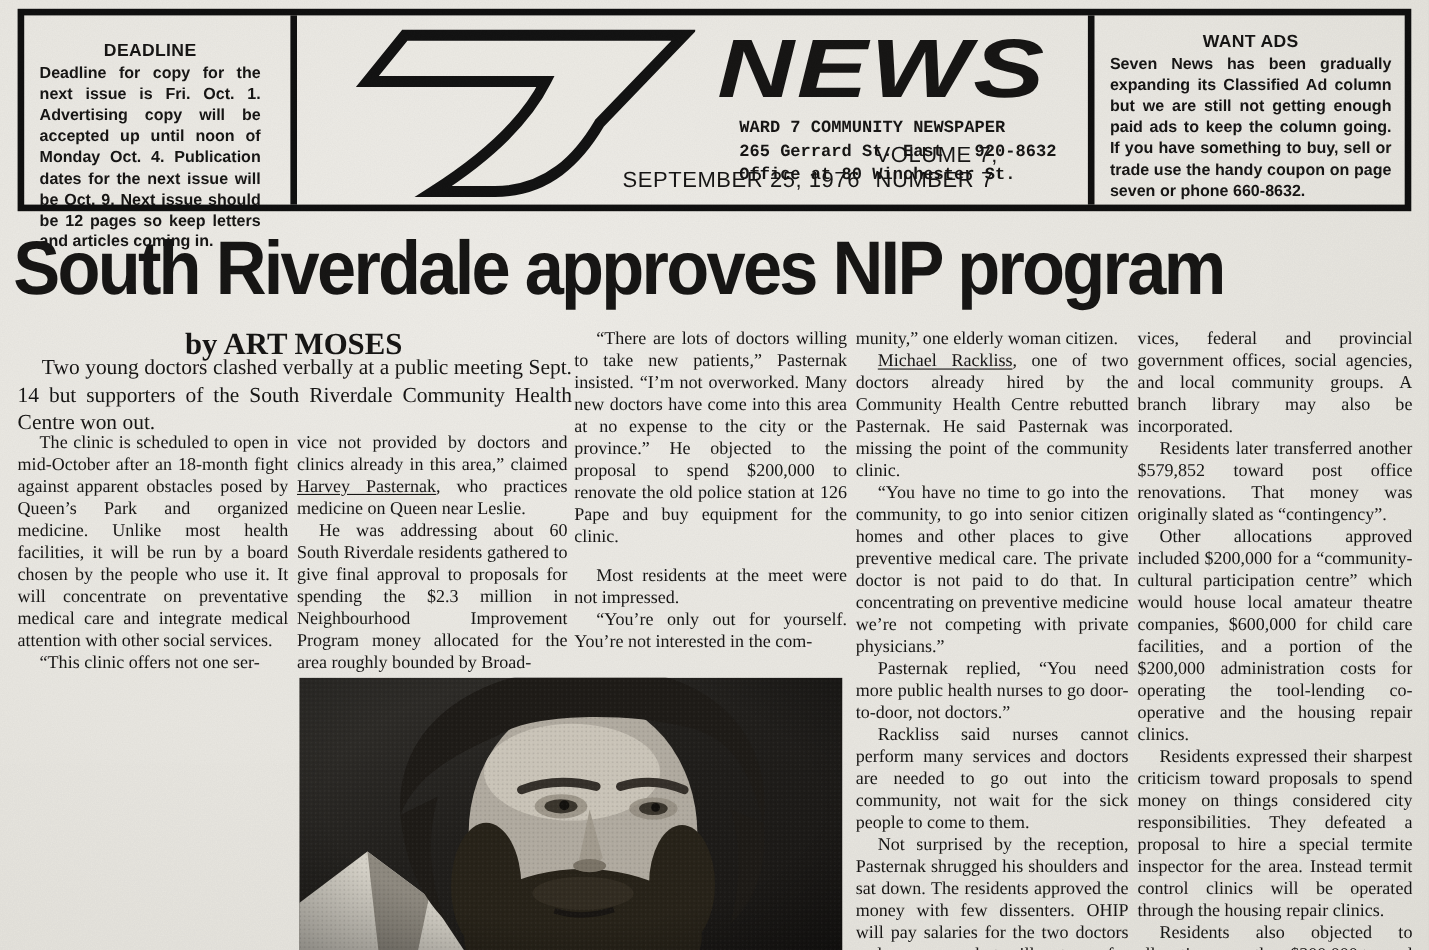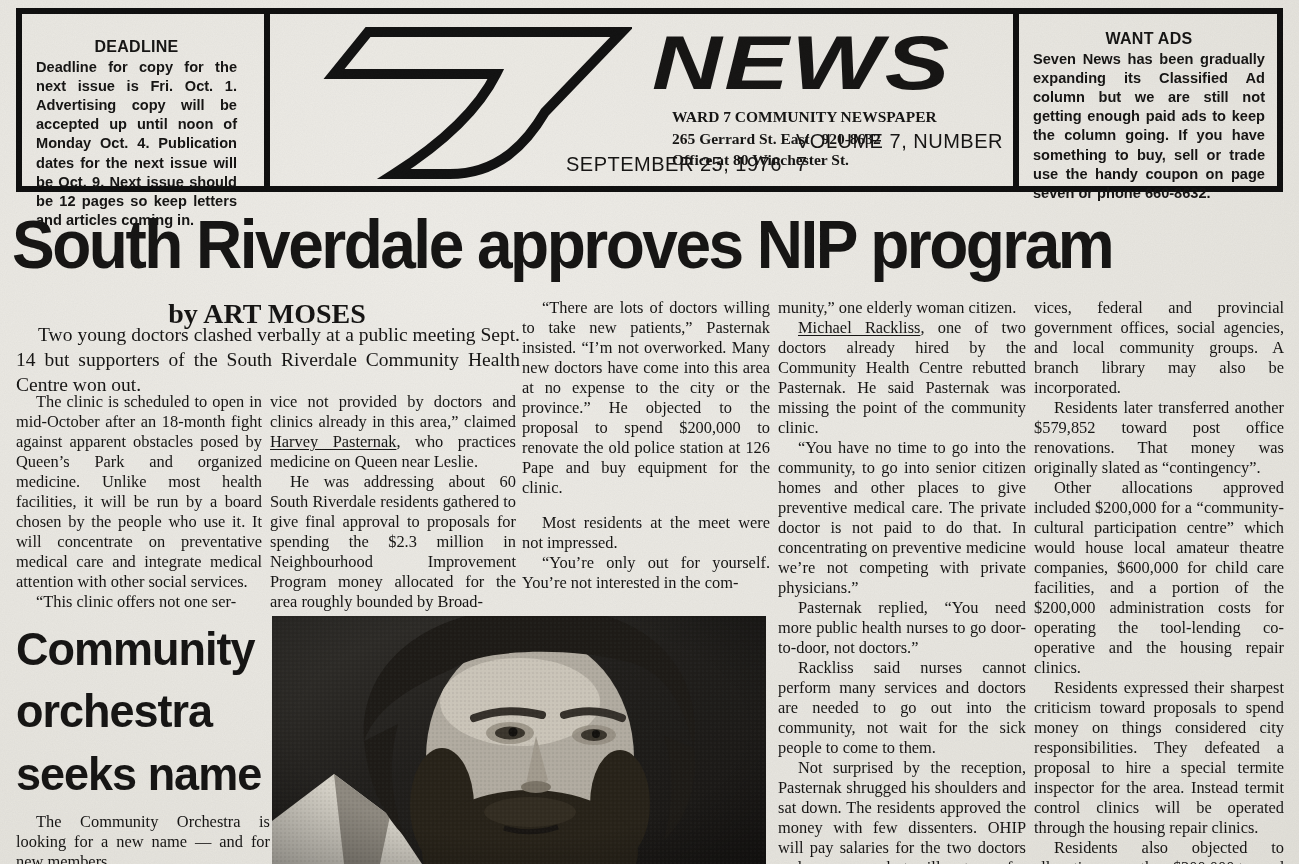--- a/index.html
+++ b/index.html
@@ -6,29 +6,29 @@
   .page{
     position:relative;width:1299px;height:864px;overflow:hidden;
     background:radial-gradient(ellipse at 35% 30%, #efede8 0%, #e9e7e1 55%, #e2e0d9 100%);
     font-family:"Liberation Serif", serif;color:#151413;
   }
   
   .banner{position:absolute;left:16px;top:8px;width:1267px;height:184px;
     border:6px solid #0e0e0e;display:flex;box-sizing:border-box;background:transparent;}
   .side-box{box-sizing:border-box;font-family:"Liberation Sans",sans-serif;}
   .box-left{width:248px;border-right:6px solid #0e0e0e;padding:24px 27px 6px 14px;}
-  .box-right{width:264px;border-left:6px solid #0e0e0e;padding:16px 12px 6px 14px;}
+  .box-right{width:288px;border-left:6px solid #0e0e0e;padding:16px 12px 6px 14px;}
   .box-title{font-weight:bold;font-size:16px;text-align:center;letter-spacing:.3px;margin-bottom:2px;}
   .box-body{font-weight:bold;font-size:14.6px;line-height:1.31;text-align:justify;}
   .masthead{flex:1;position:relative;}
   .logo7{position:absolute;left:18px;top:8px;}
   .logo-news{position:absolute;left:382px;top:12px;font-family:"Liberation Sans",sans-serif;
     font-weight:bold;font-style:italic;font-size:82px;line-height:1;letter-spacing:2px;
     transform:scaleX(1.18) scaleY(0.92);transform-origin:left top;}
-  .mast-info{position:absolute;left:402px;top:92px;font-family:Liberation Serif, serif;
+  .mast-info{position:absolute;left:402px;top:92px;font-family:Liberation Mono, monospace;
     font-weight:bold;font-size:15.5px;line-height:1.4;}
   .mast-dateline{position:absolute;left:0;bottom:10px;width:100%;
     font-family:"Liberation Sans",sans-serif;font-size:20px;letter-spacing:.5px;}
   .mast-date{position:absolute;left:296px;bottom:0;}
   .mast-issue{position:absolute;left:526px;bottom:0;}
   
   .headline{position:absolute;left:12px;top:204px;width:1280px;
     font-family:"Liberation Sans",sans-serif;font-weight:bold;font-size:64px;
     letter-spacing:-2.5px;white-space:nowrap;transform:scaleY(1.08);transform-origin:left top;}
   
@@ -128,31 +128,20 @@
   </div>
 
   <div class="article-col col5">
     <p style="text-indent:0;">vices, federal and provincial government offices, social agencies, and local community groups. A branch library may also be incorporated.</p>
     <p>Residents later transferred another $579,852 toward post office renovations. That money was originally slated as “contingency”.</p>
     <p>Other allocations approved included $200,000 for a “community-cultural participation centre” which would house local amateur theatre companies, $600,000 for child care facilities, and a portion of the $200,000 administration costs for operating the tool-lending co-operative and the housing repair clinics.</p>
     <p>Residents expressed their sharpest criticism toward proposals to spend money on things considered city responsibilities. They defeated a proposal to hire a special termite inspector for the area. Instead termit control clinics will be operated through the housing repair clinics.</p>
     <p>Residents also objected to allocating more than $300,000 toward street lighting, street design changes, bus shelters, garbage</p>
   </div>
 
-  <div class="orch">
-    <div class="orch-headline">
-      <div>Community</div>
-      <div>orchestra</div>
-      <div>seeks name</div>
-    </div>
-    <div class="orch-body">
-      <p>The Community Orchestra is looking for a new name — and for new members.</p>
-
-    </div>
-  </div>
 
   <div class="photo">
     <svg width="494" height="248" viewBox="0 0 494 248" aria-hidden="true">
       <defs>
         <linearGradient id="bgph" x1="0" y1="0" x2="1" y2="1">
           <stop offset="0" stop-color="#33312d"></stop>
           <stop offset="0.45" stop-color="#201e1b"></stop>
           <stop offset="1" stop-color="#171513"></stop>
         </linearGradient>
         <radialGradient id="vig" cx="0.5" cy="0.45" r="0.75">

